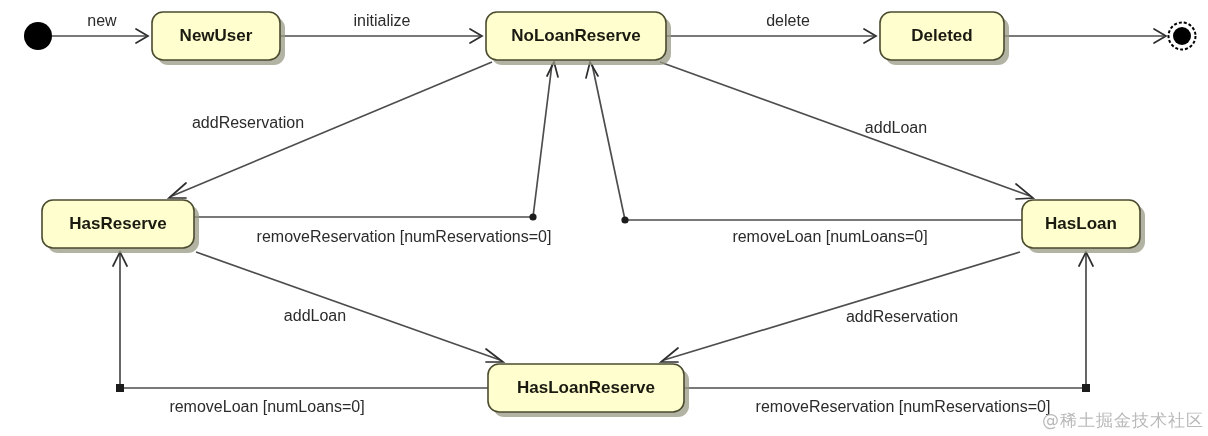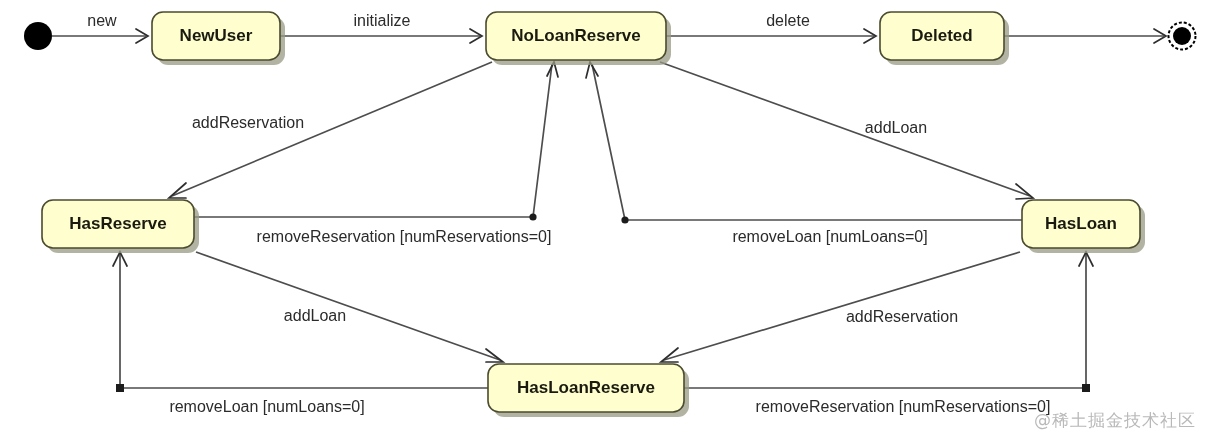--- a/index.html
+++ b/index.html
@@ -69,21 +69,21 @@
   .end-outer-ring {
     fill: none;
     stroke: #000000;
     stroke-width: 2;
   }
   .end-inner-circle {
     fill: #000000;
   }
   .watermark {
     position: absolute;
-    right: 12px;
+    right: 4px;
     bottom: 4px;
     font-family: "DejaVu Sans", sans-serif;
     font-size: 17px;
     color: #b9b9b9;
     white-space: nowrap;
     letter-spacing: 1px;
   }
 </style>
 </head>
 <body>

